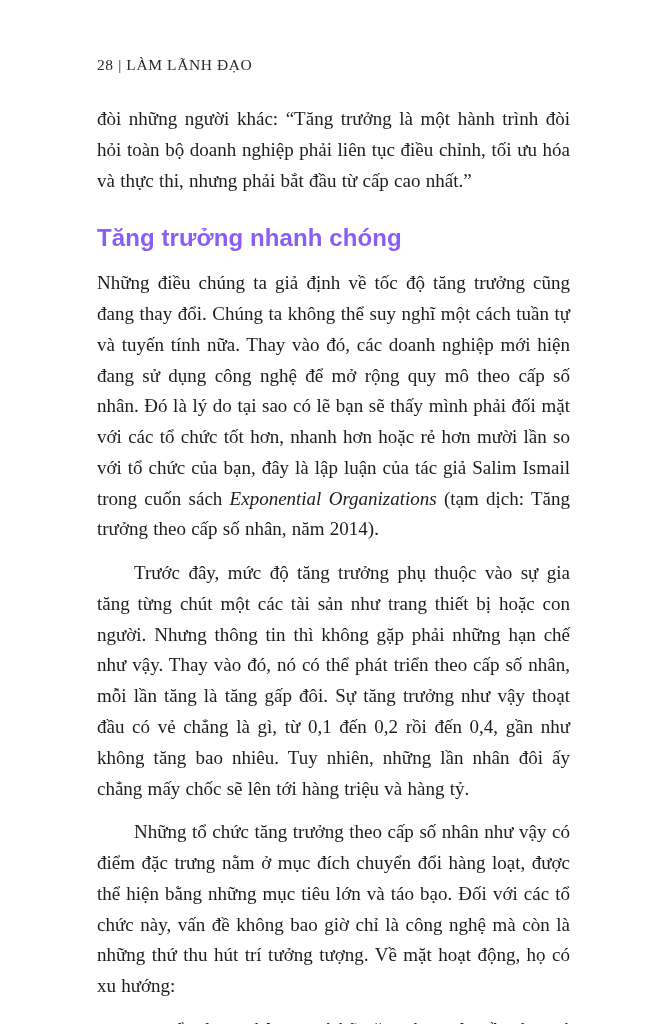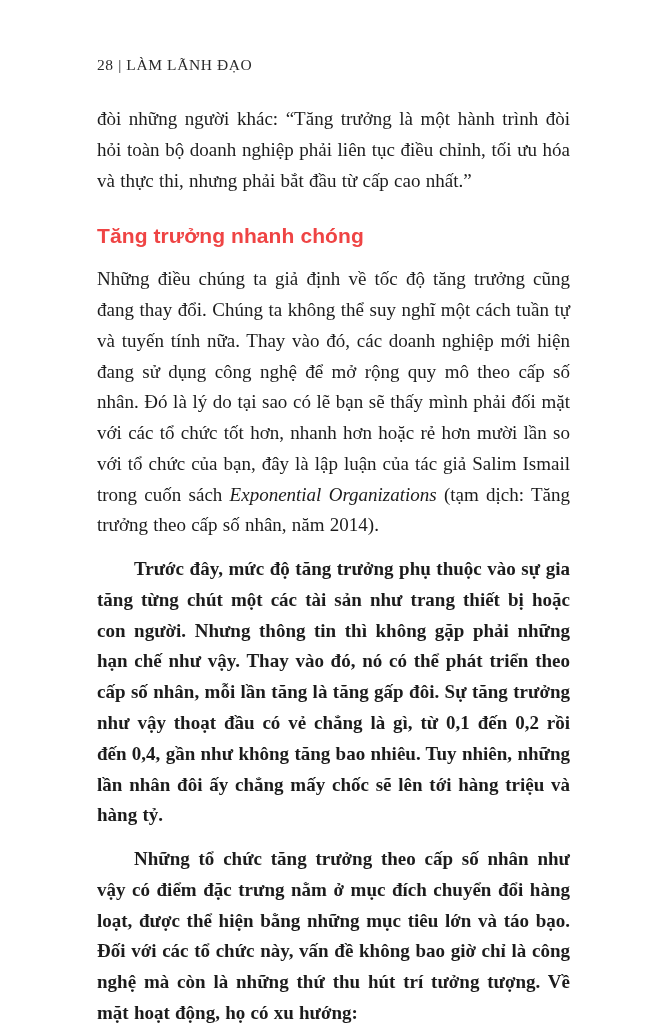--- a/index.html
+++ b/index.html
@@ -30,27 +30,26 @@
   .body-par {
     font-size: 19px;
     line-height: 1.62;
     text-align: justify;
     margin: 3px 0 13px 0;
     color: #1c1c1c;
     word-spacing: 0.5px;
   }
   .body-par.indent {
     text-indent: 37px;
-    font-weight: bold;
   }
   .section-heading {
     font-family: "Liberation Sans", "DejaVu Sans", sans-serif;
-    font-size: 21px;
+    font-size: 24px;
     font-weight: 700;
-    color: #ef4444;
+    color: #8b5cf6;
     margin: 28px 0 16px 0;
     letter-spacing: 0.1px;
   }
   em.book-title {
   }
   ul.bullets {
     list-style: none;
     margin: 6px 0 0 0;
     padding: 0 0 0 34px;
   }

